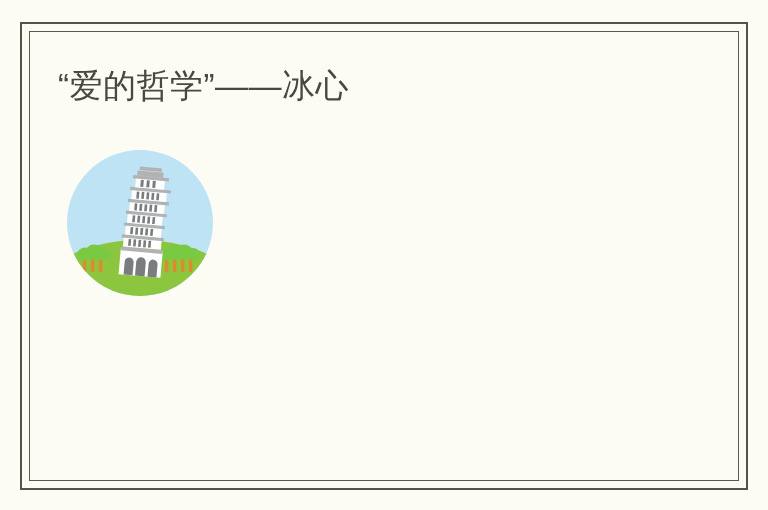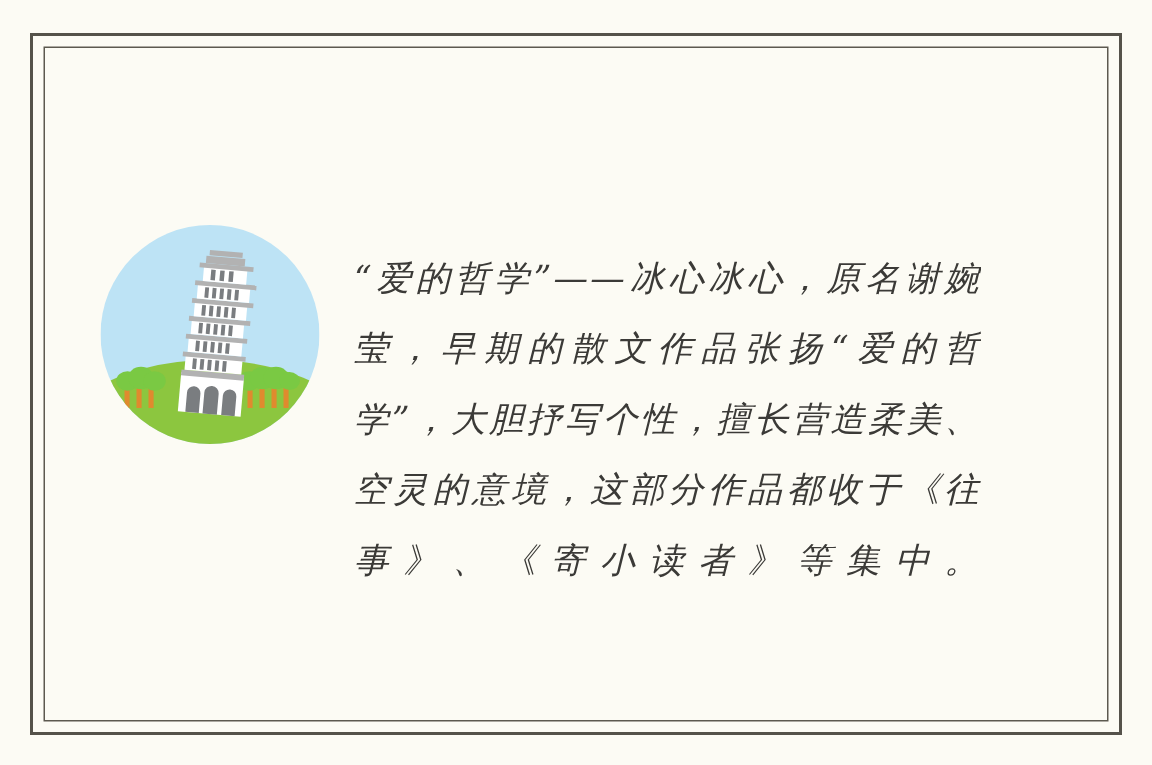--- a/index.html
+++ b/index.html
@@ -92,20 +92,21 @@
   }
 </style>
 </head>
 <body>
 
 <div id="card">
 
   <div class="frame-outer"></div>
   <div class="frame-inner"></div>
 
+  <div id="title">“爱的哲学”——冰心</div>
 
   <div id="illustration">
     <svg viewBox="0 0 146 146" xmlns="http://www.w3.org/2000/svg" aria-hidden="true">
       <defs>
         <clipPath id="circleClip">
           <circle cx="73" cy="73" r="73"></circle>
         </clipPath>
       </defs>
 
       <g clip-path="url(#circleClip)">
@@ -189,15 +190,14 @@
           <rect x="72" y="30" width="3" height="7" fill="#7A7D80"></rect>
           <rect x="78" y="30" width="3" height="7" fill="#7A7D80"></rect>
 
           <rect x="62" y="21" width="26" height="5" fill="#B2B2B2"></rect>
           <rect x="64" y="17" width="22" height="3.5" fill="#B2B2B2"></rect>
         </g>
       </g>
     </svg>
   </div>
 
-  <div id="body-text">“爱的哲学”——冰心冰心，原名谢婉莹，早期的散文作品张扬“爱的哲学”，大胆抒写个性，擅长营造柔美、空灵的意境，这部分作品都收于《往事》、《寄小读者》等集中。</div>
 
 </div>
 
 </body></html>

